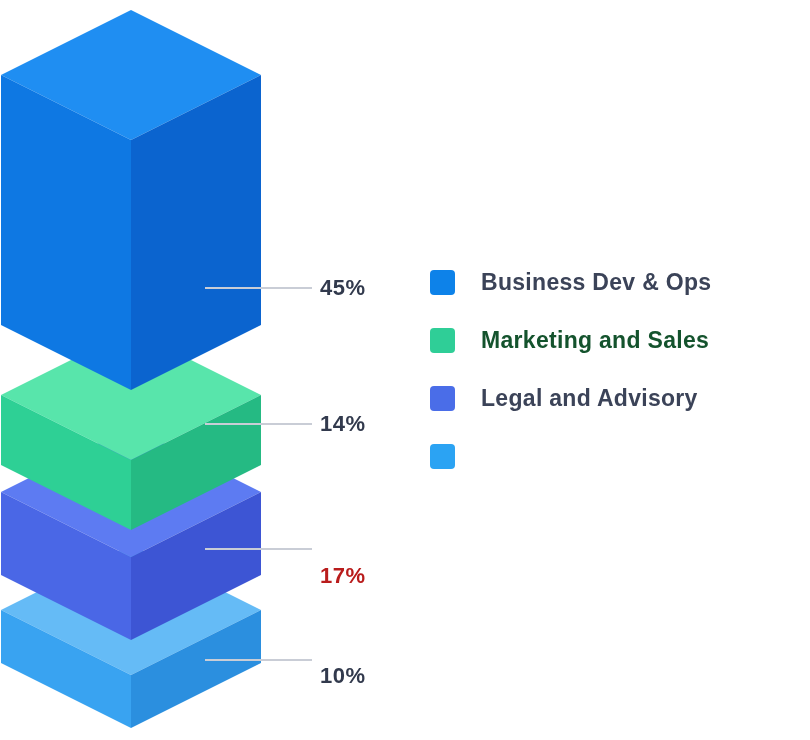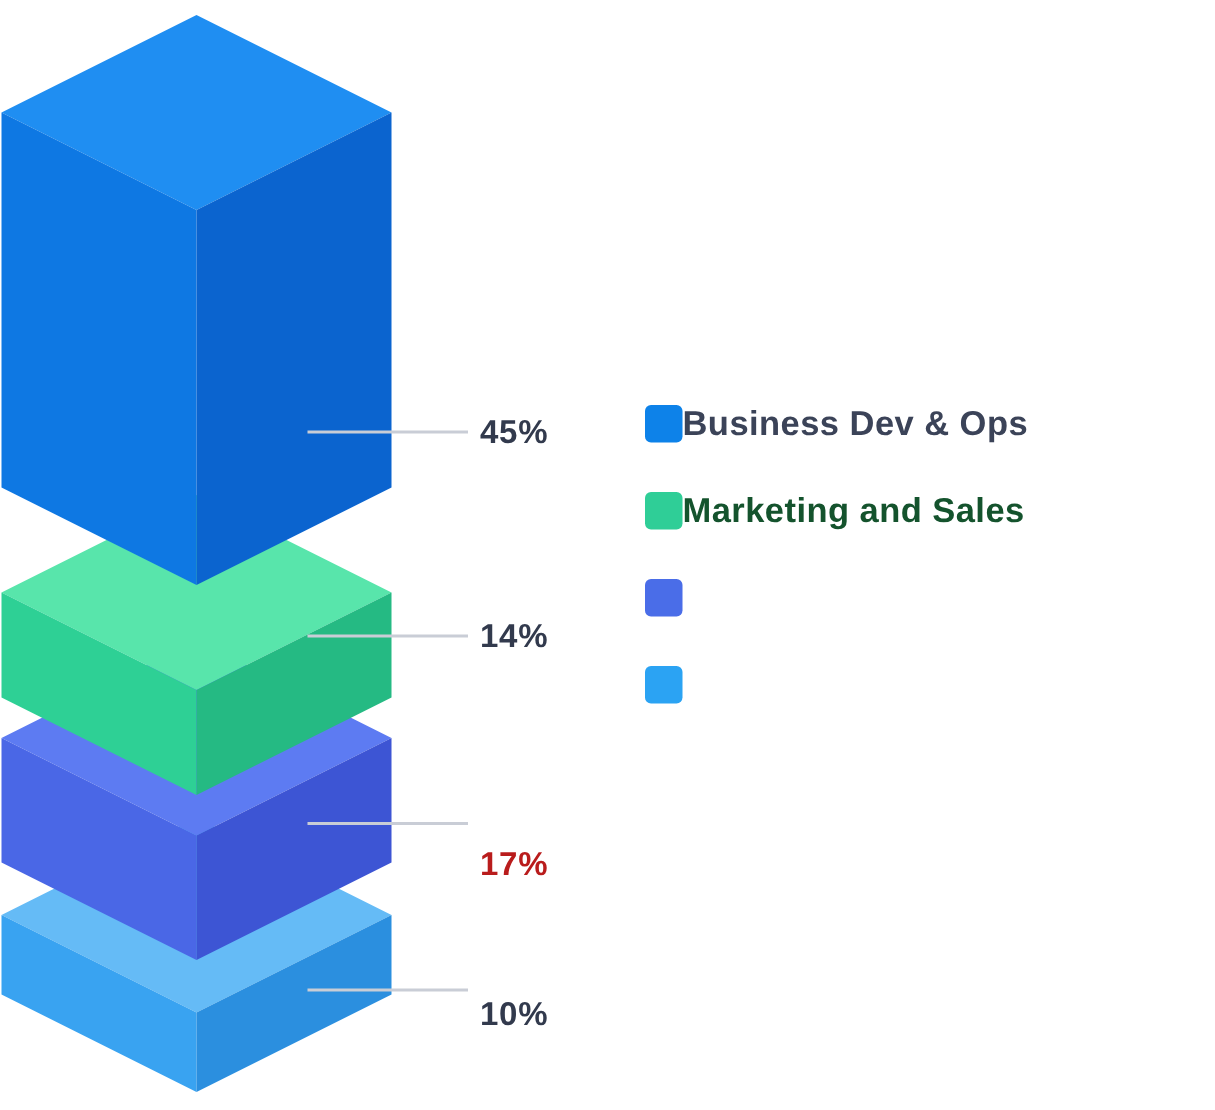--- a/index.html
+++ b/index.html
@@ -11,21 +11,21 @@
   .stage{position:relative;width:810px;height:740px;background:#ffffff;overflow:hidden;}
   #bars{position:absolute;left:0;top:0;}
   .leader{position:absolute;left:205px;width:107px;height:2px;}
   .pct{
     position:absolute;left:320px;height:28px;line-height:28px;
     font-size:22px;font-weight:700;letter-spacing:.5px;
   }
   .legend{position:absolute;left:430px;top:270px;}
   .legend-row{display:flex;align-items:center;height:25px;margin-bottom:33px;}
   .swatch{width:25px;height:25px;border-radius:4px;flex:0 0 25px;}
-  .legend-label{font-size:23px;font-weight:600;letter-spacing:.3px;white-space:nowrap;}
+  .legend-label{margin-left:26px;font-size:23px;font-weight:600;letter-spacing:.3px;white-space:nowrap;}
 </style>
 </head>
 <body>
 
 <div class="stage">
 
   <svg id="bars" width="262" height="740" viewBox="0 0 262 740" aria-hidden="true">
       <polygon points="131,545 261,610 131,675 1,610" fill="#65bbf6"></polygon>
       <polygon points="1,610 131,675 131,728 1,663" fill="#39a3f1"></polygon>
       <polygon points="131,675 261,610 261,663 131,728" fill="#2b8fdf"></polygon>
@@ -54,19 +54,20 @@
     <div class="legend-row">
       <span class="swatch" style="background: rgb(13, 130, 233);"></span>
       <span class="legend-label" style="color: rgb(59, 67, 88);">Business Dev &amp; Ops</span>
     </div>
     <div class="legend-row">
       <span class="swatch" style="background: rgb(47, 206, 151);"></span>
       <span class="legend-label" style="color: #14532d;">Marketing and Sales</span>
     </div>
     <div class="legend-row">
       <span class="swatch" style="background: rgb(74, 109, 232);"></span>
+      <span class="legend-label" style="color: rgb(59, 67, 88);">Legal and Advisory</span>
     </div>
     <div class="legend-row">
       <span class="swatch" style="background: rgb(43, 163, 243);"></span>
     </div>
   </div>
 
 </div>
 
 </body></html>

